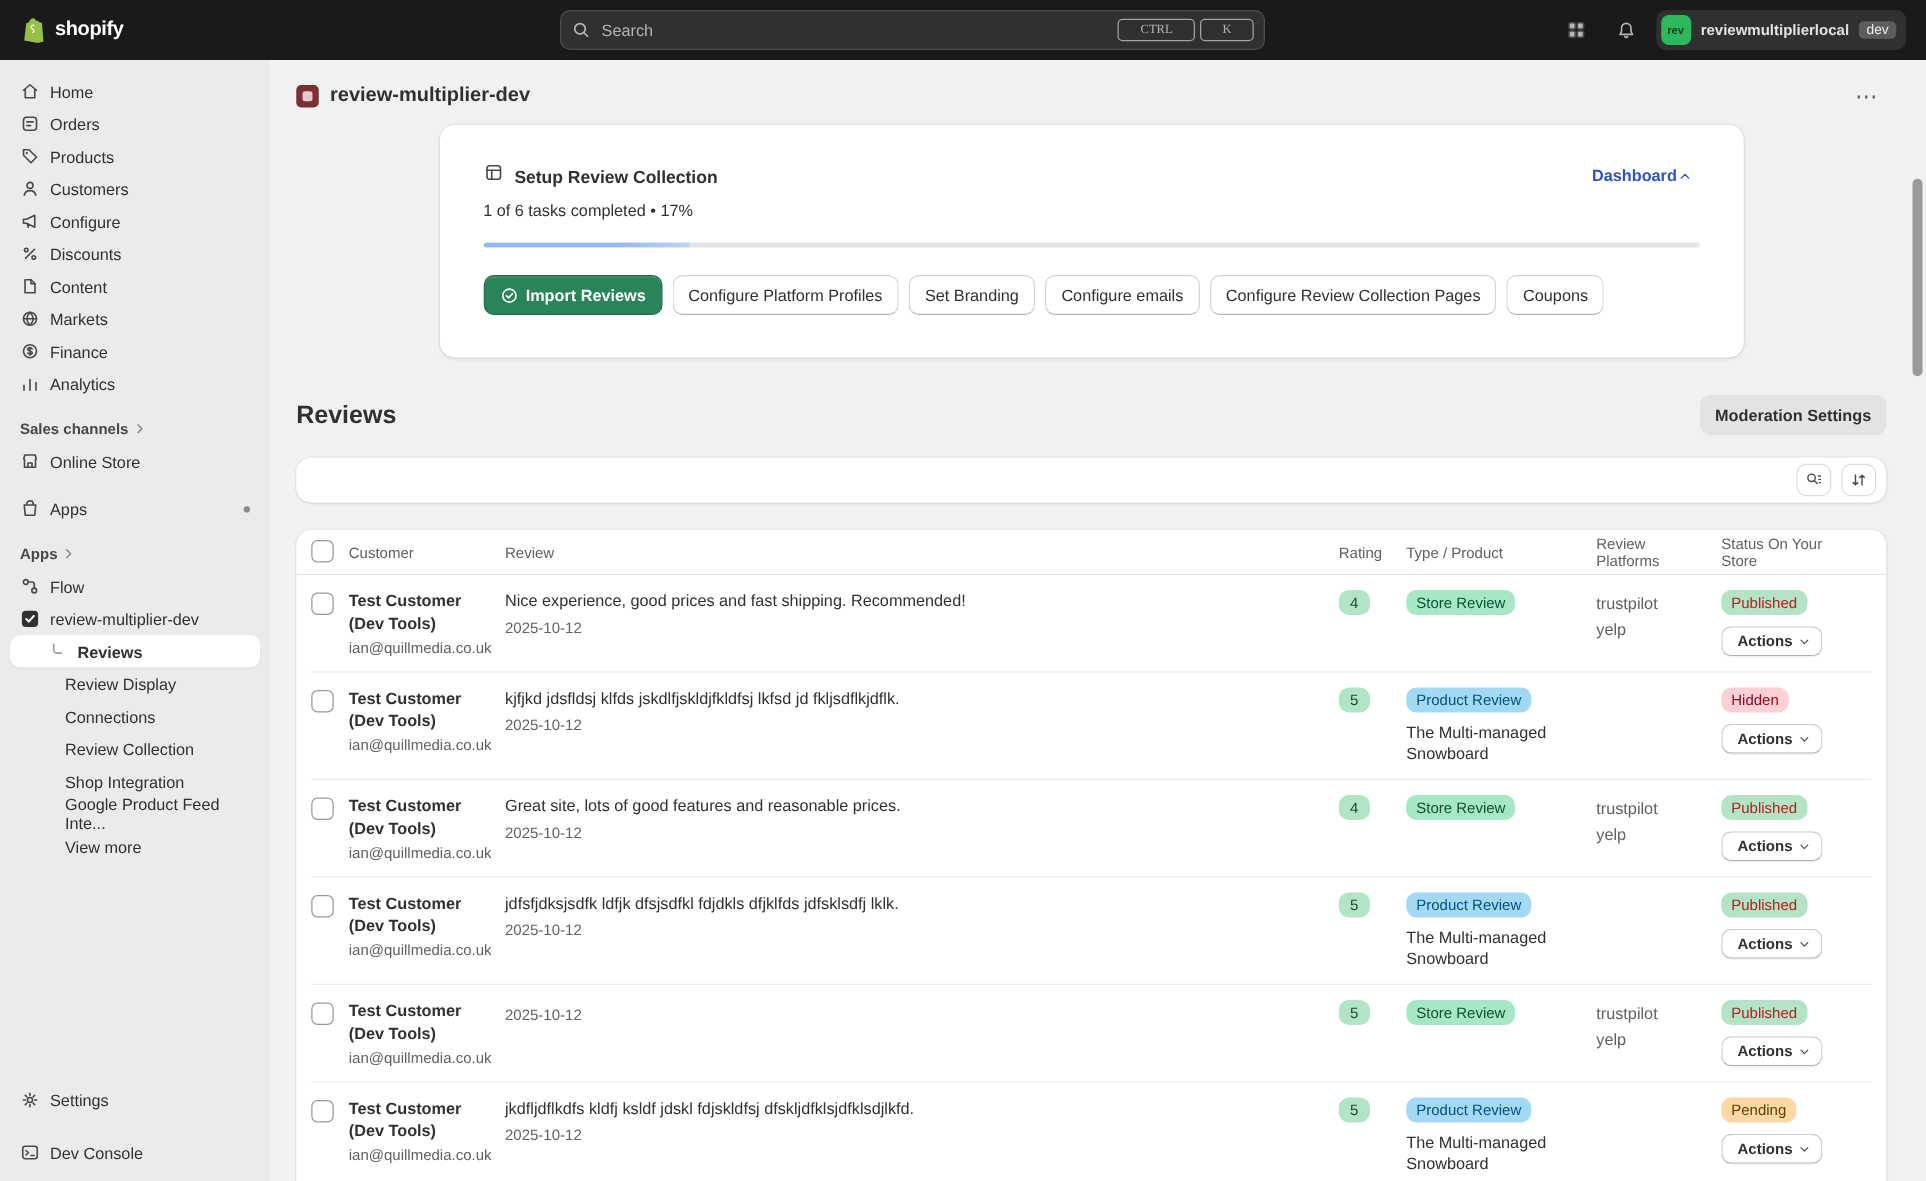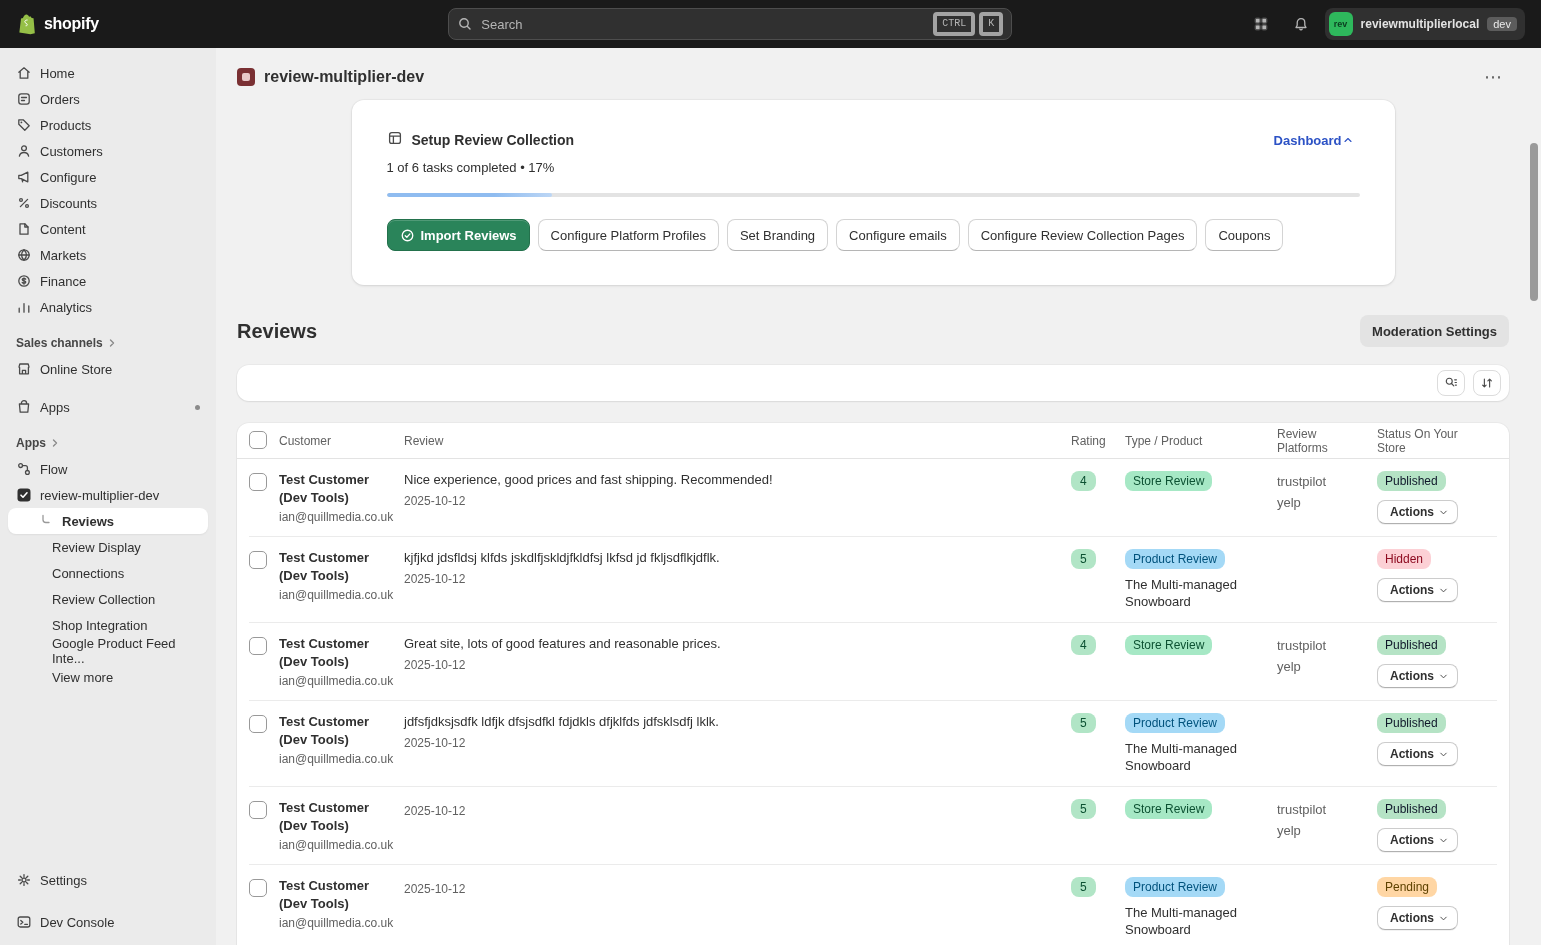--- a/index.html
+++ b/index.html
@@ -14,22 +14,22 @@
   .topbar-left { display:flex; align-items:center; gap:6px; width:200px; cursor:pointer; }
   .logo-text { color:#fff; font-size:16px; font-weight:700; letter-spacing:-0.3px; }
   .search-wrap { flex:1; display:flex; justify-content:center; }
   .searchbar {
     width:564px; height:32px; background:#303030; border:1px solid #4d4d4d; border-radius:8px;
     display:flex; align-items:center; gap:8px; padding:0 8px; cursor:text;
   }
   .searchbar .s-ph { color:#b5b5b5; font-size:13px; flex:1; }
   .keys { display:flex; gap:4px; }
   .keys kbd {
-    font-family:Liberation Mono, monospace; font-size:10px; color:#b5b5b5;
-    border:4px solid #a3a3a3; border-radius:4px; padding:1px 5px; line-height:14px;
+    font-family:Liberation Serif, serif; font-size:10px; color:#b5b5b5;
+    border:1px solid #a3a3a3; border-radius:4px; padding:1px 17px; line-height:14px;
   }
   .topbar-right { display:flex; align-items:center; gap:8px; width:auto; }
   .tb-icon-btn { background:transparent; border:none; width:32px; height:32px; border-radius:8px;
     display:flex; align-items:center; justify-content:center; cursor:pointer; }
   .account-chip { display:flex; align-items:center; gap:8px; background:#303030; border-radius:8px;
     height:32px; padding:0 8px 0 4px; cursor:pointer; }
   .avatar { width:24px; height:24px; border-radius:6px; background:#2eb85c; color:#0b3d20;
     font-size:9px; font-weight:700; display:flex; align-items:center; justify-content:center; }
   .store-name { color:#e3e3e3; font-size:12px; font-weight:600; }
   .env-badge { background:#5c5c5c; color:#ebebeb; font-size:11px; border-radius:4px; padding:1px 6px; }
@@ -106,21 +106,21 @@
     display:inline-block; cursor:pointer; }
   .c-check { padding-top:2px; }
   .cust-name { font-size:13px; font-weight:650; line-height:18px; }
   .cust-email { font-size:12px; color:#616161; margin-top:3px; }
   .rev-text { font-size:13px; line-height:18px; }
   .rev-date { font-size:12px; color:#616161; margin-top:5px; }
   .badge { display:inline-block; font-size:12px; line-height:16px; padding:2px 8px; border-radius:8px; font-weight:500; }
   .rating-badge { background:#b1e5c6; color:#0c5132; padding:2px 9px; }
   .badge-store { background:#a6e8c5; color:#0c5132; }
   .badge-product { background:#a4d9f6; color:#00527c; }
-  .status-published { background:#b5e3c5; color:#0f172a; }
+  .status-published { background:#b5e3c5; color:#b91c1c; }
   .status-hidden { background:#fcd0d5; color:#8e0b21; }
   .status-pending { background:#ffd6a4; color:#5e4200; }
   .product-name { font-size:13px; line-height:17px; margin-top:7px; cursor:pointer; }
   .c-platforms { font-size:13px; color:#616161; line-height:21px; }
   .c-status { display:flex; flex-direction:column; align-items:flex-start; gap:9px; }
   .actions-btn { font-family:inherit; background:#fff; border:1px solid #ccc; border-bottom-color:#b0b0b0;
     border-radius:8px; padding:4px 8px 4px 12px; font-size:12px; font-weight:600; color:#303030;
     display:inline-flex; align-items:center; gap:4px; cursor:pointer; box-shadow:0 1px 0 rgba(0,0,0,.05); }
   .actions-btn svg { stroke:#4a4a4a; fill:none; stroke-width:1.4; stroke-linecap:round; stroke-linejoin:round; }
 
@@ -597,20 +597,21 @@
     </div>
   </div>
 
   <div class="trow">
     <div class="c-check"><span class="checkbox"></span></div>
     <div class="c-customer">
       <div class="cust-name">Test Customer (Dev Tools)</div>
       <div class="cust-email">ian@quillmedia.co.uk</div>
     </div>
     <div class="c-review">
+      <div class="rev-text">jkdfljdflkdfs kldfj ksldf jdskl fdjskldfsj dfskljdfklsjdfklsdjlkfd.</div>
       <div class="rev-date">2025-10-12</div>
     </div>
     <div class="c-rating"><span class="badge rating-badge">5</span></div>
     <div class="c-type">
       <div><span class="badge type-badge badge-product">Product Review</span></div>
       <div class="product-name">The Multi-managed Snowboard</div>
     </div>
     <div class="c-platforms"></div>
     <div class="c-status">
       <span class="badge status-badge status-pending">Pending</span>

